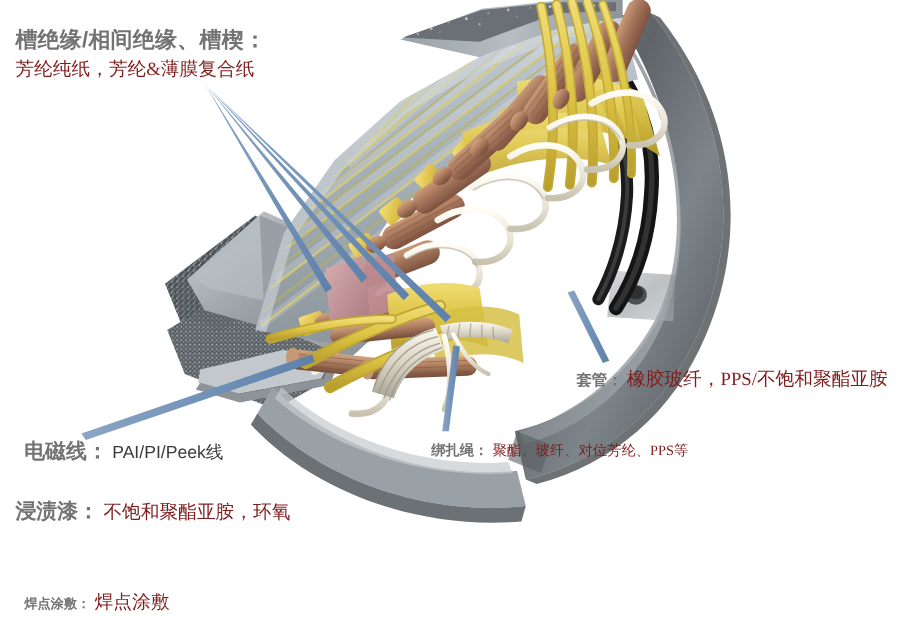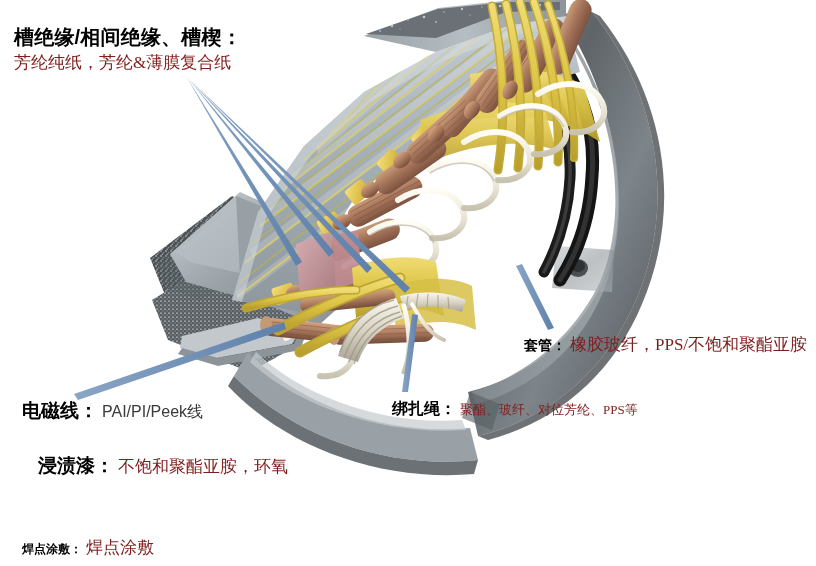--- a/index.html
+++ b/index.html
@@ -2,44 +2,44 @@
 <html><head>
 <meta charset="utf-8">
 <style>
   html,body{margin:0;padding:0;background:#ffffff;}
   body{width:816px;height:566px;position:relative;overflow:hidden;
        font-family:"Liberation Sans","DejaVu Sans",sans-serif;}
   .stage{position:absolute;left:0;top:0;width:816px;height:566px;}
   svg.art{position:absolute;left:0;top:0;width:816px;height:566px;}
 
   .lbl{position:absolute;white-space:nowrap;line-height:1.15;}
-  .hd{font-weight:bold;color:#000000;}
+  .hd{font-weight:bold;color:#737373;}
   .bd{color:#7f1d1d;font-family:"Liberation Serif","DejaVu Serif",serif;}
   .bd-sans{color:#3a3a3a;font-family:"Liberation Sans","DejaVu Sans",sans-serif;margin-top:25px;}
 
   
   #lbl-slot{left:14px;top:26px;}
   #lbl-slot .hd{font-size:20px;letter-spacing:.2px;}
   #lbl-slot .bd{font-size:17px;margin-top:4px;display:block;}
 
   
   #lbl-sleeve{left:524px;top:334px;font-size:18px;}
   #lbl-sleeve .hd{font-size:14px;}
   #lbl-sleeve .bd{font-size:17px;}
 
   #lbl-lace{left:392px;top:398px;font-size:18px;}
-  #lbl-lace .hd{font-size:16px;}
+  #lbl-lace .hd{font-size:13px;}
   #lbl-lace .bd{font-size:13px;}
 
   
   #lbl-magnet{left:22px;top:400px;}
   #lbl-magnet .hd{font-size:19px;}
   #lbl-magnet .bd-sans{font-size:16px;}
 
-  #lbl-varnish{left:38px;top:455px;}
+  #lbl-varnish{left:14px;top:455px;}
   #lbl-varnish .hd{font-size:19px;}
   #lbl-varnish .bd{font-size:17px;}
 
   #lbl-busbar{left:22px;top:503px;}
   #lbl-busbar .hd{font-size:18px;}
   #lbl-busbar .bd-sans{font-size:16px;}
 
   #lbl-solder{left:22px;top:538px;}
   #lbl-solder .hd{font-size:12px;}
   #lbl-solder .bd{font-size:17px;}

